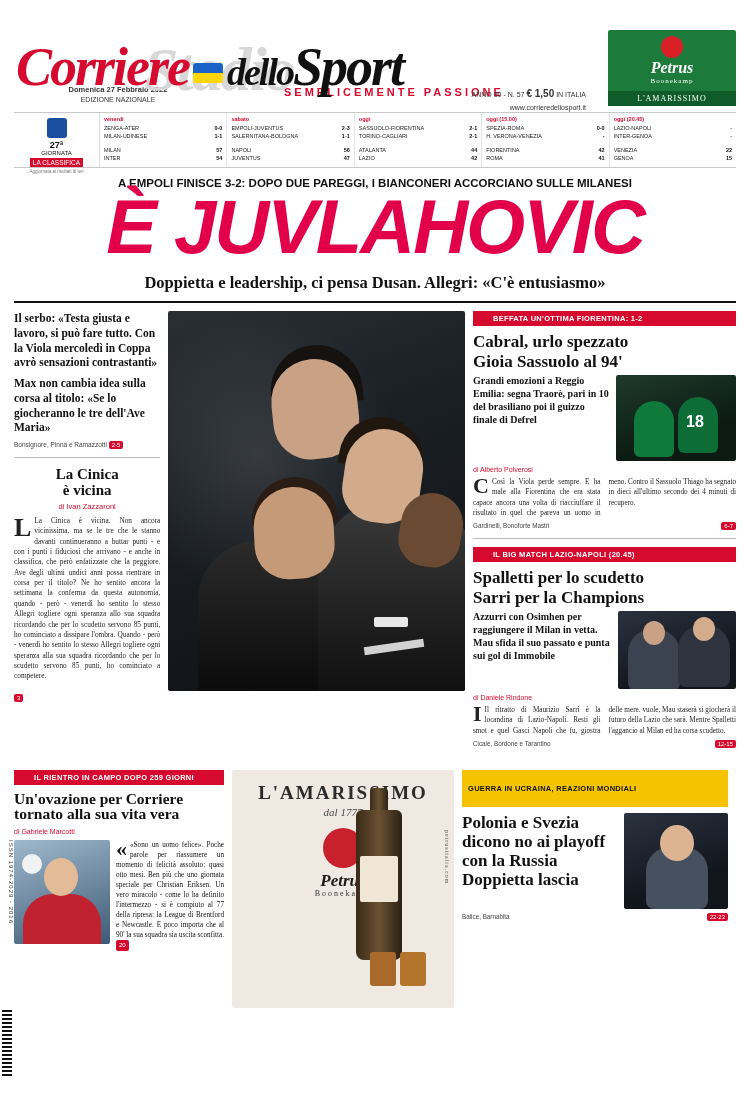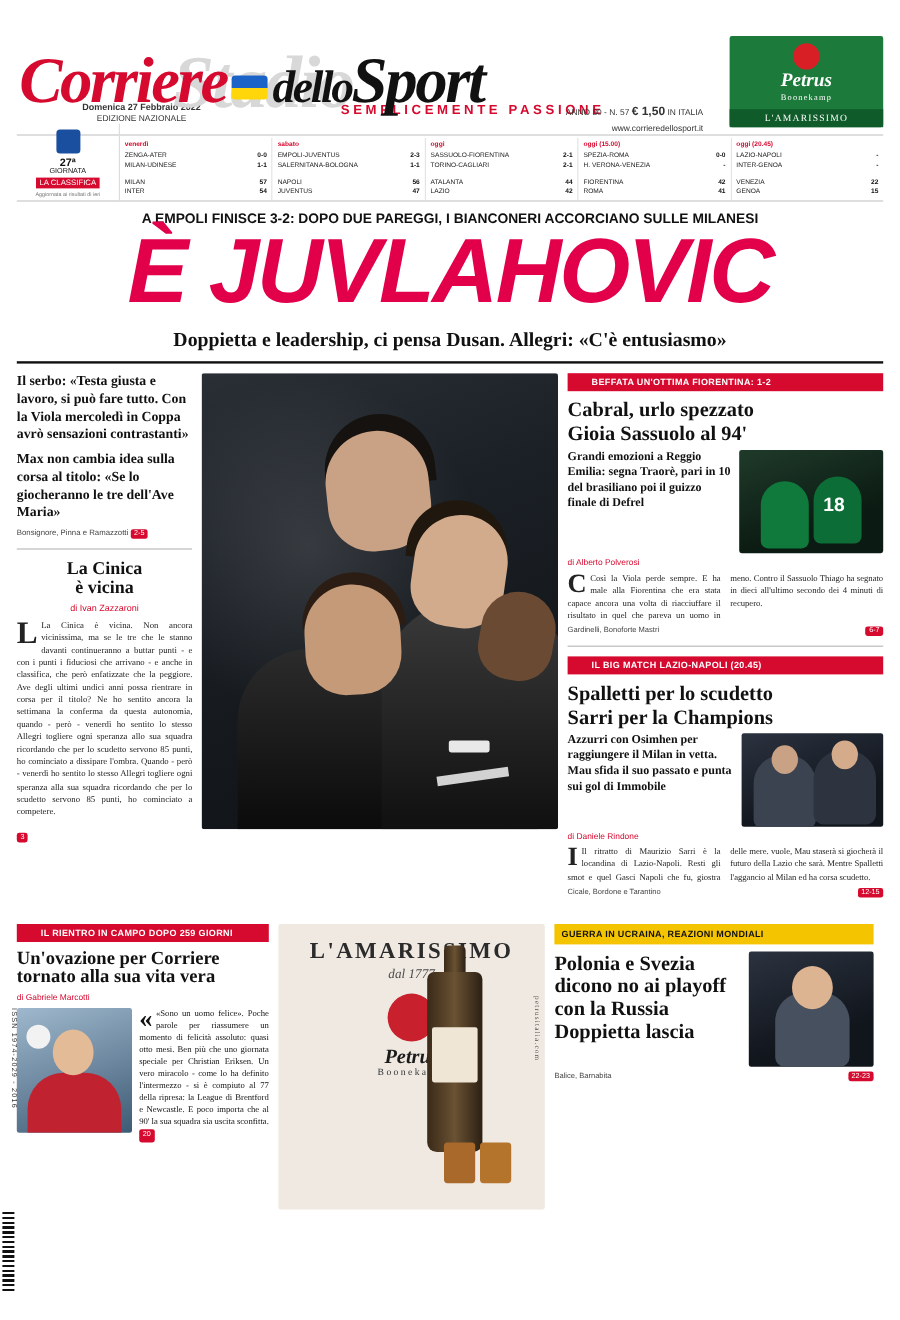--- a/index.html
+++ b/index.html
@@ -62,21 +62,21 @@
   }
   .petrus-box .seal { width:22px;height:22px;border-radius:50%;background:#d81f26;margin:0 auto 2px;}
   .petrus-box .pname { font-size:16px; font-weight:bold; font-style:italic; line-height:1;}
   .petrus-box .psub { font-size:7px; letter-spacing:1px; margin-top:1px;}
   .petrus-box .pbar { margin-top:6px; background:#0f5c2a; font-size:8px; padding:3px 0; letter-spacing:1px;}
 
   
   .scorestrip {
     border-top:1px solid #c9c9c9; border-bottom:1px solid #c9c9c9;
     height:56px; display:flex; font-family:"Liberation Sans", sans-serif;
-    font-size:6px; margin-top:4px;align-items:flex-end;
+    font-size:6px; margin-top:4px;
   }
   .ss-left { width:86px; border-right:1px solid #ddd; padding:3px 2px; text-align:center; }
   .ss-left .badge { width:20px;height:20px;border-radius:3px;background:#1a4fa0;margin:2px auto; }
   .ss-left .gday { font-weight:bold; font-size:9px; color:#111;}
   .ss-left .clas { background:#d60a2e;color:#fff;font-size:6.5px;padding:1px 3px;display:inline-block;margin-top:2px;}
   .ss-cols { flex:1; display:flex; }
   .ss-col { flex:1; border-right:1px solid #e4e4e4; padding:3px 4px; }
   .ss-col:last-child{border-right:none;}
   .ss-col .hdr { color:#d60a2e; font-size:5.5px; font-weight:bold; margin-bottom:2px; }
   .ss-row { display:flex; justify-content:space-between; font-size:5.5px; line-height:1.5; }
@@ -149,21 +149,21 @@
   .photo .stripe{ position:absolute; left:196px; bottom:40px; width:60px; height:8px; background:#d2d2d2; transform:rotate(-8deg);}
   .photo .logo{ position:absolute; left:206px; bottom:64px; width:34px;height:10px;background:#e8e8e8;border-radius:2px;}
 
   
   .redbar {
     background:#d60a2e; color:#fff; font-family:"Liberation Sans", sans-serif;
     font-size:7.5px; font-weight:bold; padding:3px 20px; letter-spacing:.3px;
   }
   .yellowbar {
     background:#f5c400; color:#111; font-family:"Liberation Sans", sans-serif;
-    font-size:7.5px; font-weight:bold; padding:4px 6px; letter-spacing:.3px;
+    font-size:7.5px; font-weight:bold; padding:14px 6px; letter-spacing:.3px;
   }
   .rhead { font-weight:bold; font-size:17px; line-height:1.12; margin:6px 0 4px; }
   .rflex { display:flex; gap:7px; }
   .rtext { flex:1; font-weight:bold; font-size:10px; line-height:1.28; }
   .rphoto { width:120px; height:86px; border-radius:2px;
             background:linear-gradient(160deg,#1f3a2a,#0b1a12 70%); position:relative; overflow:hidden;}
   .rphoto2 { width:118px; height:78px; border-radius:2px;
             background:linear-gradient(160deg,#2b3340,#11151c 70%); position:relative; overflow:hidden;}
   .rphoto .p1{position:absolute;width:40px;height:56px;background:#0f7a3c;border-radius:20px 20px 6px 6px;left:18px;top:26px;}
   .rphoto .p2{position:absolute;width:40px;height:56px;background:#0d6d36;border-radius:20px 20px 6px 6px;left:62px;top:22px;}

